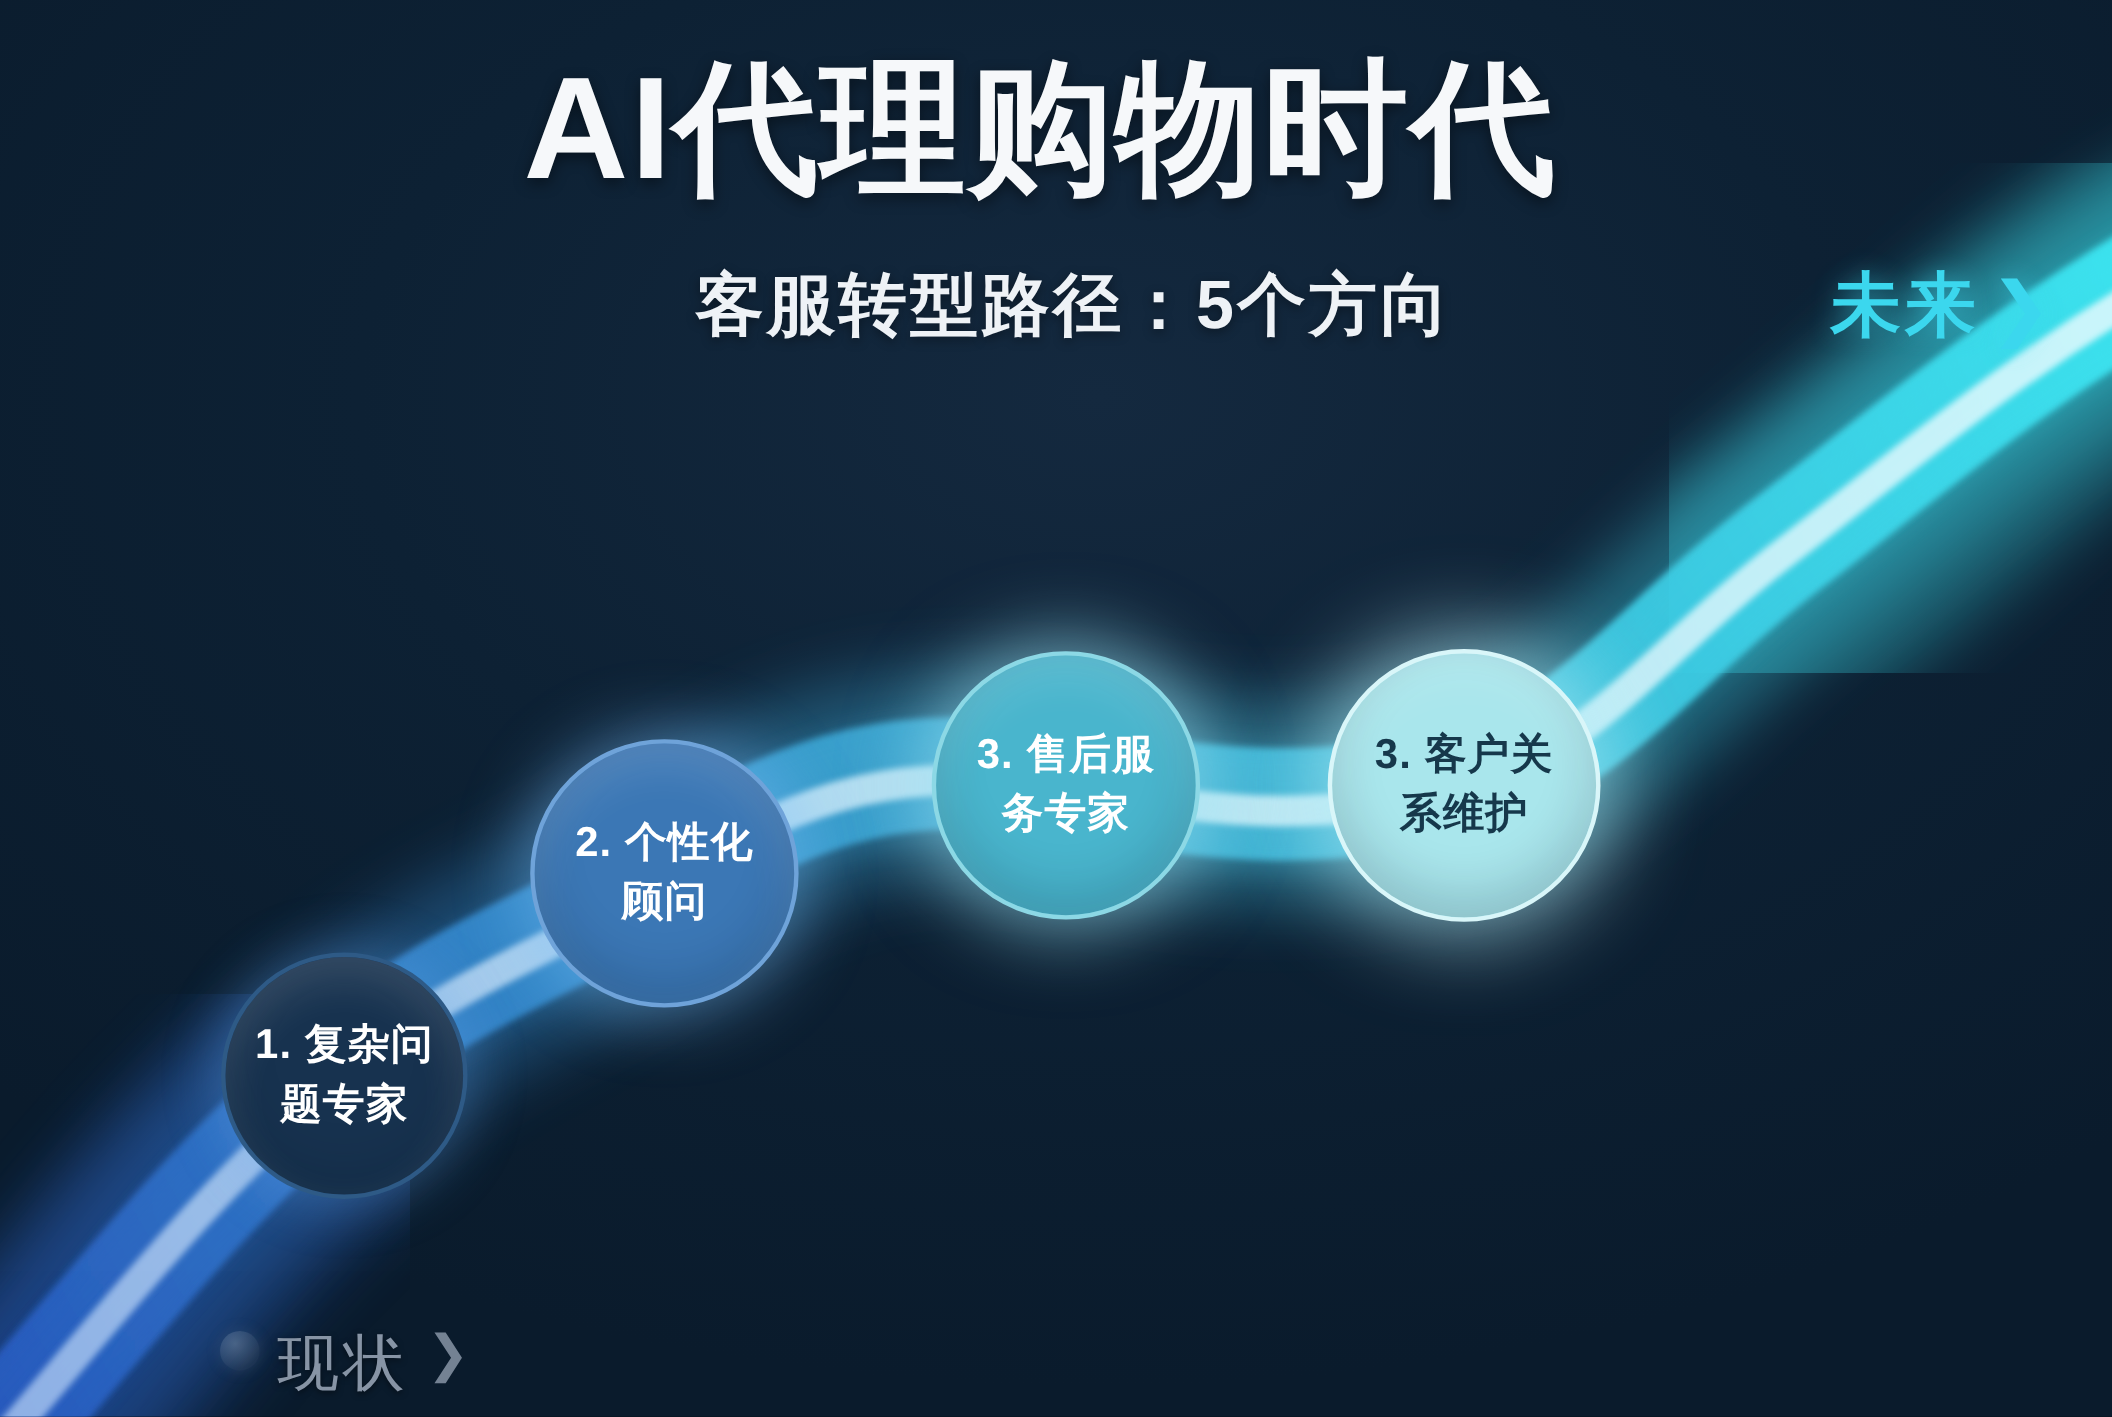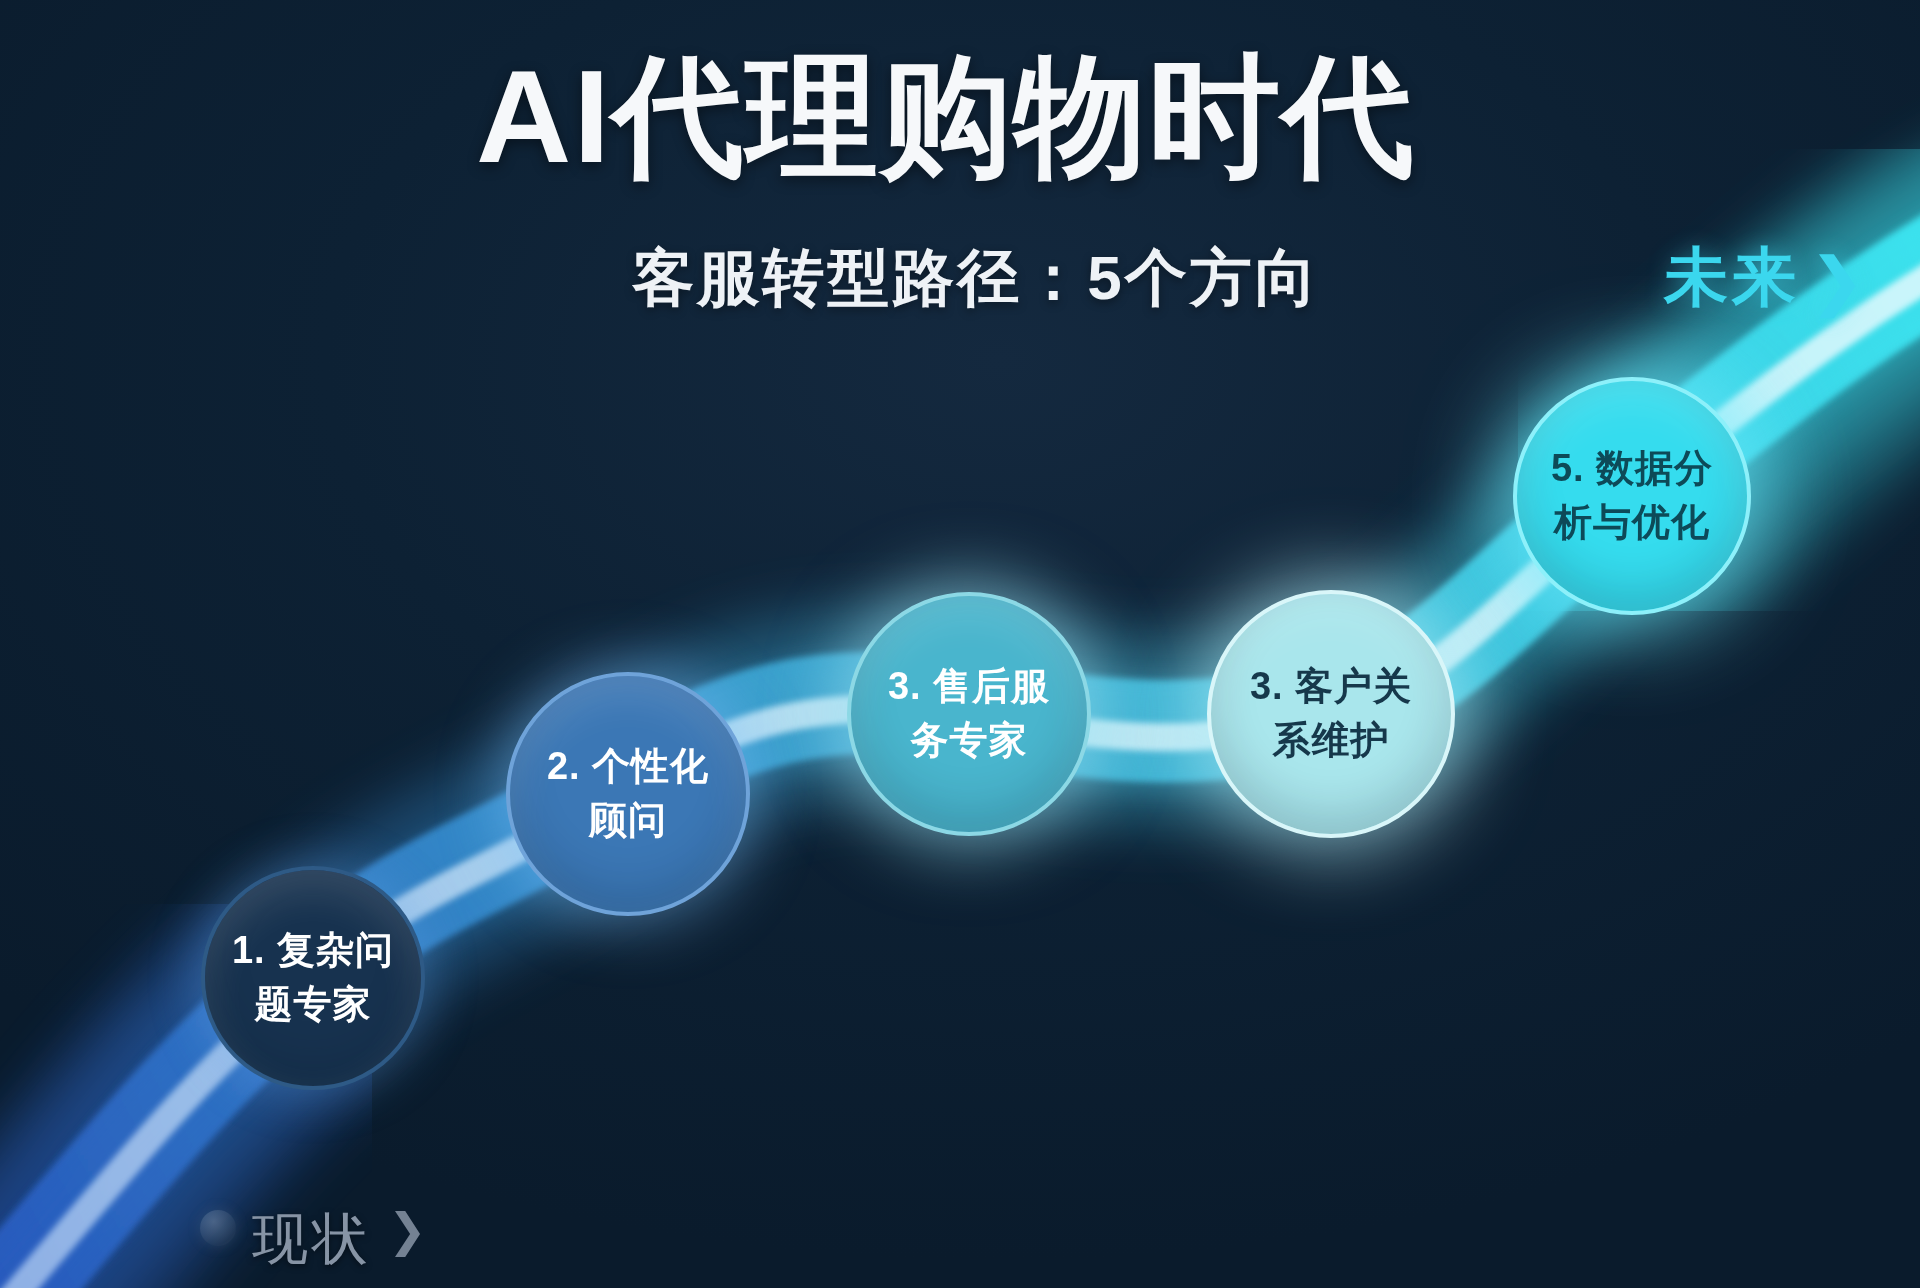--- a/index.html
+++ b/index.html
@@ -52,21 +52,21 @@
     display:flex;align-items:center;justify-content:center;text-align:center;
     font-weight:700;font-size:38px;line-height:1.42;letter-spacing:1px;
     box-shadow:
       inset 0 -20px 44px rgba(0,20,40,.18),
       inset 0 18px 40px rgba(255,255,255,.14),
       0 0 var(--glow-r,55px) var(--glow-s,10px) var(--glow-c,rgba(130,200,255,.35));
   }
   .node .l1,.node .l2{display:block;}
   .node-1{left:201px;top:866px;width:216px;height:216px;
           --glow-r:46px;--glow-s:8px;--glow-c:rgba(110,170,240,.26);}
-  .node-2{left:506px;top:672px;width:236px;height:236px;
+  .node-2{left:482px;top:672px;width:236px;height:236px;
           --glow-r:58px;--glow-s:11px;--glow-c:rgba(130,195,255,.40);}
   .node-3{left:847px;top:592px;width:236px;height:236px;
           --glow-r:66px;--glow-s:14px;--glow-c:rgba(160,230,246,.55);}
   .node-4{left:1207px;top:590px;width:240px;height:240px;
           --glow-r:76px;--glow-s:16px;--glow-c:rgba(185,240,250,.60);}
   .node-5{left:1513px;top:377px;width:230px;height:230px;
           --glow-r:84px;--glow-s:18px;--glow-c:rgba(110,235,252,.65);}
 </style>
 </head>
 <body>
@@ -141,20 +141,14 @@
       <span class="l1">3. 售后服</span>
       <span class="l2">务专家</span>
     </div>
   </div>
   <div class="node node-4" style="--fill: #a9e6ec; --ring: #d9f6f9; --txt: #16384b;">
     <div class="node-label">
       <span class="l1">3. 客户关</span>
       <span class="l2">系维护</span>
     </div>
   </div>
-  <div class="node node-5" style="--fill: #35dcee; --ring: #8df0fa; --txt: #0d4a58;">
-    <div class="node-label">
-      <span class="l1">5. 数据分</span>
-      <span class="l2">析与优化</span>
-    </div>
-  </div>
 
 </div>
 
 </body></html>

